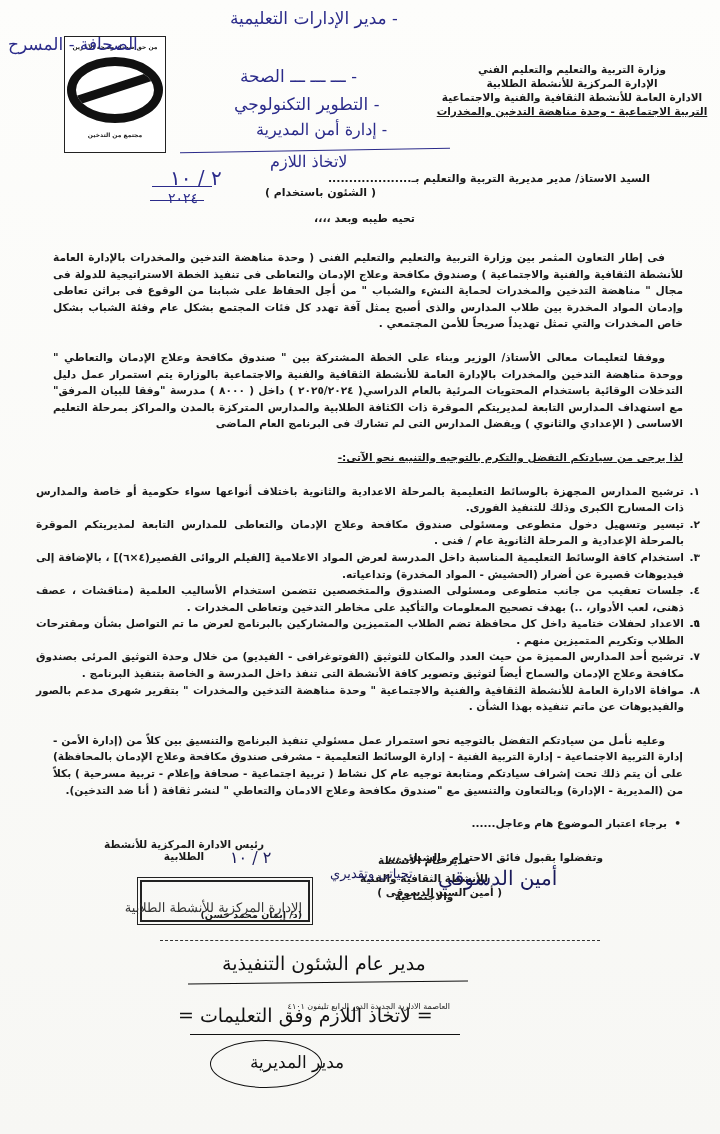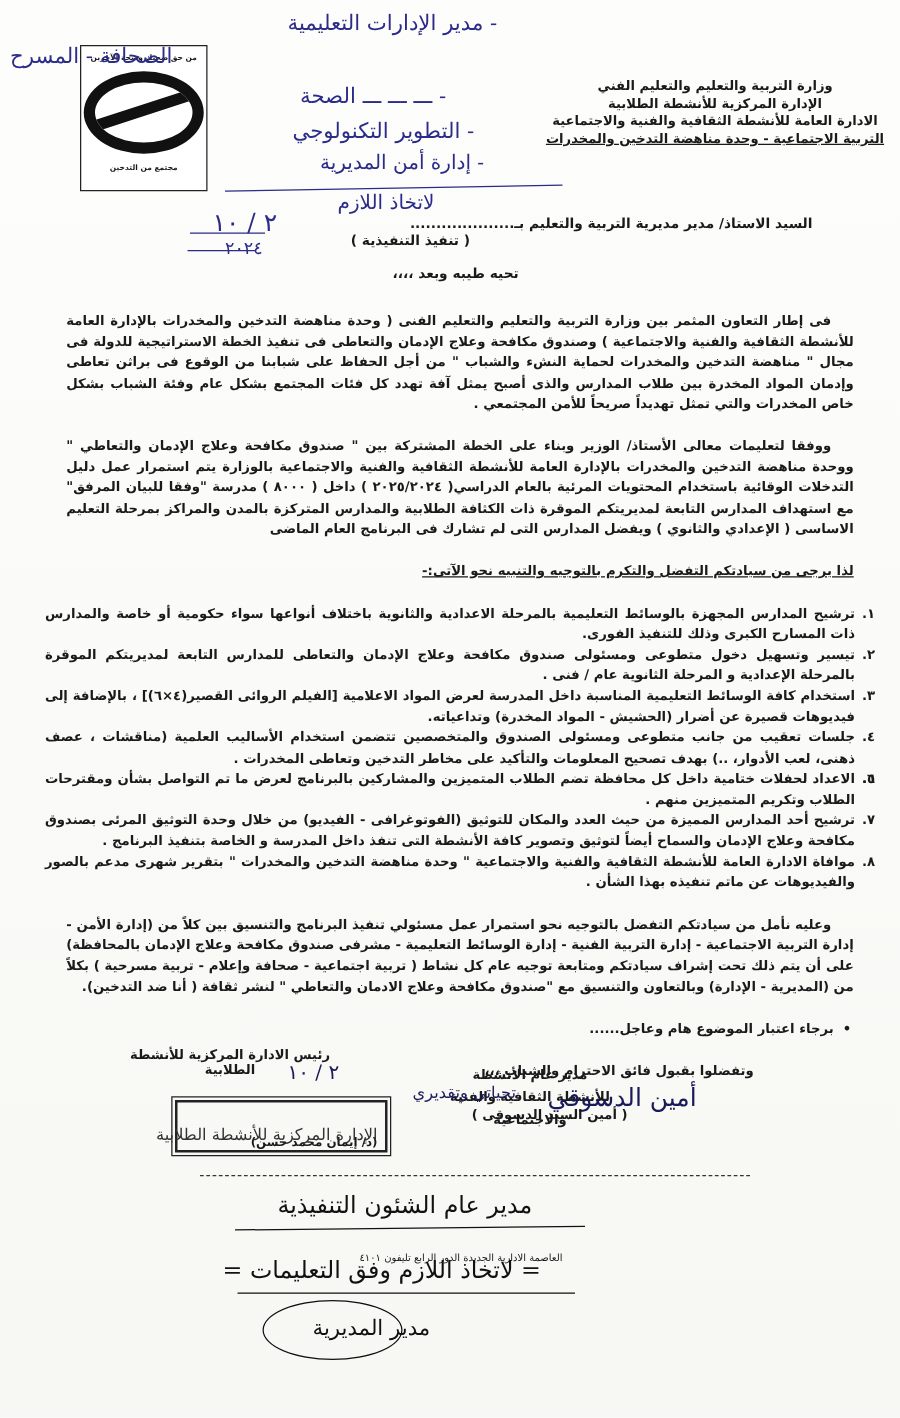--- a/index.html
+++ b/index.html
@@ -26,21 +26,21 @@
 
     
     .hw1 { top: 8px; left: 230px; font-size: 17px; }
     .hw2 { top: 34px; left: 224px; font-size: 17px; }
     .hw-side { top: 34px; left: 8px; font-size: 17px; }
     .hw3 { top: 66px; left: 240px; font-size: 17px; }
     .hw4 { top: 94px; left: 234px; font-size: 17px; }
     .hw5 { top: 120px; left: 256px; font-size: 16px; }
     .hw6 { top: 152px; left: 270px; font-size: 16px; }
     .hw-sig1 { top: 166px; left: 170px; font-size: 20px; }
-    .hw-sig2 { top: 190px; left: 168px; font-size: 14px; margin-left: 12px; }
+    .hw-sig2 { top: 190px; left: 168px; font-size: 14px; }
     .line1 { position: absolute; top: 150px; left: 180px; width: 270px; border-top: 1px solid #2b2b8a; transform: rotate(-1deg); }
     .line2 { position: absolute; top: 186px; left: 152px; width: 60px; border-top: 1px solid #2b2b8a; }
     .line3 { position: absolute; top: 200px; left: 150px; width: 54px; border-top: 1px solid #2b2b8a; }
 
     .to-line { position: absolute; top: 172px; right: 70px; font-weight: bold; font-size: 11px; direction: rtl; }
     .to-sub { position: absolute; top: 186px; right: 344px; font-weight: bold; font-size: 11px; direction: rtl; }
     .greeting { position: absolute; top: 212px; right: 305px; font-weight: bold; font-size: 11px; direction: rtl; }
 
     .body-text { position: absolute; top: 232px; right: 20px; width: 664px; direction: rtl; text-align: justify; font-size: 10.6px; line-height: 16.6px; font-weight: bold; }
     .body-text p { margin: 17px; }
@@ -98,21 +98,21 @@
   <div class="hw hw4">- التطوير التكنولوجي</div>
   <div class="hw hw5">- إدارة أمن المديرية</div>
   <div class="line1"></div>
   <div class="hw hw6">لاتخاذ اللازم</div>
   <div class="hw hw-sig1">٢ / ١٠</div>
   <div class="line2"></div>
   <div class="line3"></div>
   <div class="hw hw-sig2">٢٠٢٤</div>
 
   <div class="to-line">السيد الاستاذ/ مدير مديرية التربية والتعليم بـ....................</div>
-  <div class="to-sub">( تنفيذ التنفيذية )</div>
+  <div class="to-sub">( الشئون باستخدام )</div>
   <div class="greeting">تحيه طيبه وبعد ،،،،</div>
 
   <div class="body-text">
     <p class="indent">فى إطار التعاون المثمر بين وزارة التربية والتعليم والتعليم الفنى ( وحدة مناهضة التدخين والمخدرات بالإدارة العامة للأنشطة الثقافية والفنية والاجتماعية ) وصندوق مكافحة وعلاج الإدمان والتعاطى فى تنفيذ الخطة الاستراتيجية للدولة فى مجال " مناهضة التدخين والمخدرات لحماية النشء والشباب " من أجل الحفاظ على شبابنا من الوقوع فى براثن تعاطى وإدمان المواد المخدرة بين طلاب المدارس والذى أصبح يمثل آفة تهدد كل فئات المجتمع بشكل عام وفئة الشباب بشكل خاص المخدرات والتي تمثل تهديداً صريحاً للأمن المجتمعي .</p>
     <p class="indent">ووفقا لتعليمات معالى الأستاذ/ الوزير وبناء على الخطة المشتركة بين " صندوق مكافحة وعلاج الإدمان والتعاطي " ووحدة مناهضة التدخين والمخدرات بالإدارة العامة للأنشطة الثقافية والفنية والاجتماعية بالوزارة يتم استمرار عمل دليل التدخلات الوقائية باستخدام المحتويات المرئية بالعام الدراسي( ٢٠٢٥/٢٠٢٤ ) داخل ( ٨٠٠٠ ) مدرسة "وفقا للبيان المرفق" مع استهداف المدارس التابعة لمديريتكم الموقرة ذات الكثافة الطلابية والمدارس المتركزة بالمدن والمراكز بمرحلة التعليم الاساسى ( الإعدادي والثانوي ) ويفضل المدارس التى لم تشارك فى البرنامج العام الماضى</p>
     <p class="request">لذا يرجى من سيادتكم التفضل والتكرم بالتوجيه والتنبيه نحو الآتى:-</p>
     <ul class="items">
       <li><span class="n">١.</span><span>ترشيح المدارس المجهزة بالوسائط التعليمية بالمرحلة الاعدادية والثانوية باختلاف أنواعها سواء حكومية أو خاصة والمدارس ذات المسارح الكبرى وذلك للتنفيذ الفورى.</span></li>
       <li><span class="n">٢.</span><span>تيسير وتسهيل دخول متطوعى ومسئولى صندوق مكافحة وعلاج الإدمان والتعاطى للمدارس التابعة لمديريتكم الموقرة بالمرحلة الإعدادية و المرحلة الثانوية عام / فنى .</span></li>
       <li><span class="n">٣.</span><span>استخدام كافة الوسائط التعليمية المناسبة داخل المدرسة لعرض المواد الاعلامية [الفيلم الروائى القصير(٤×٦)] ، بالإضافة إلى فيديوهات قصيرة عن أضرار (الحشيش - المواد المخدرة) وتداعياته.</span></li>

